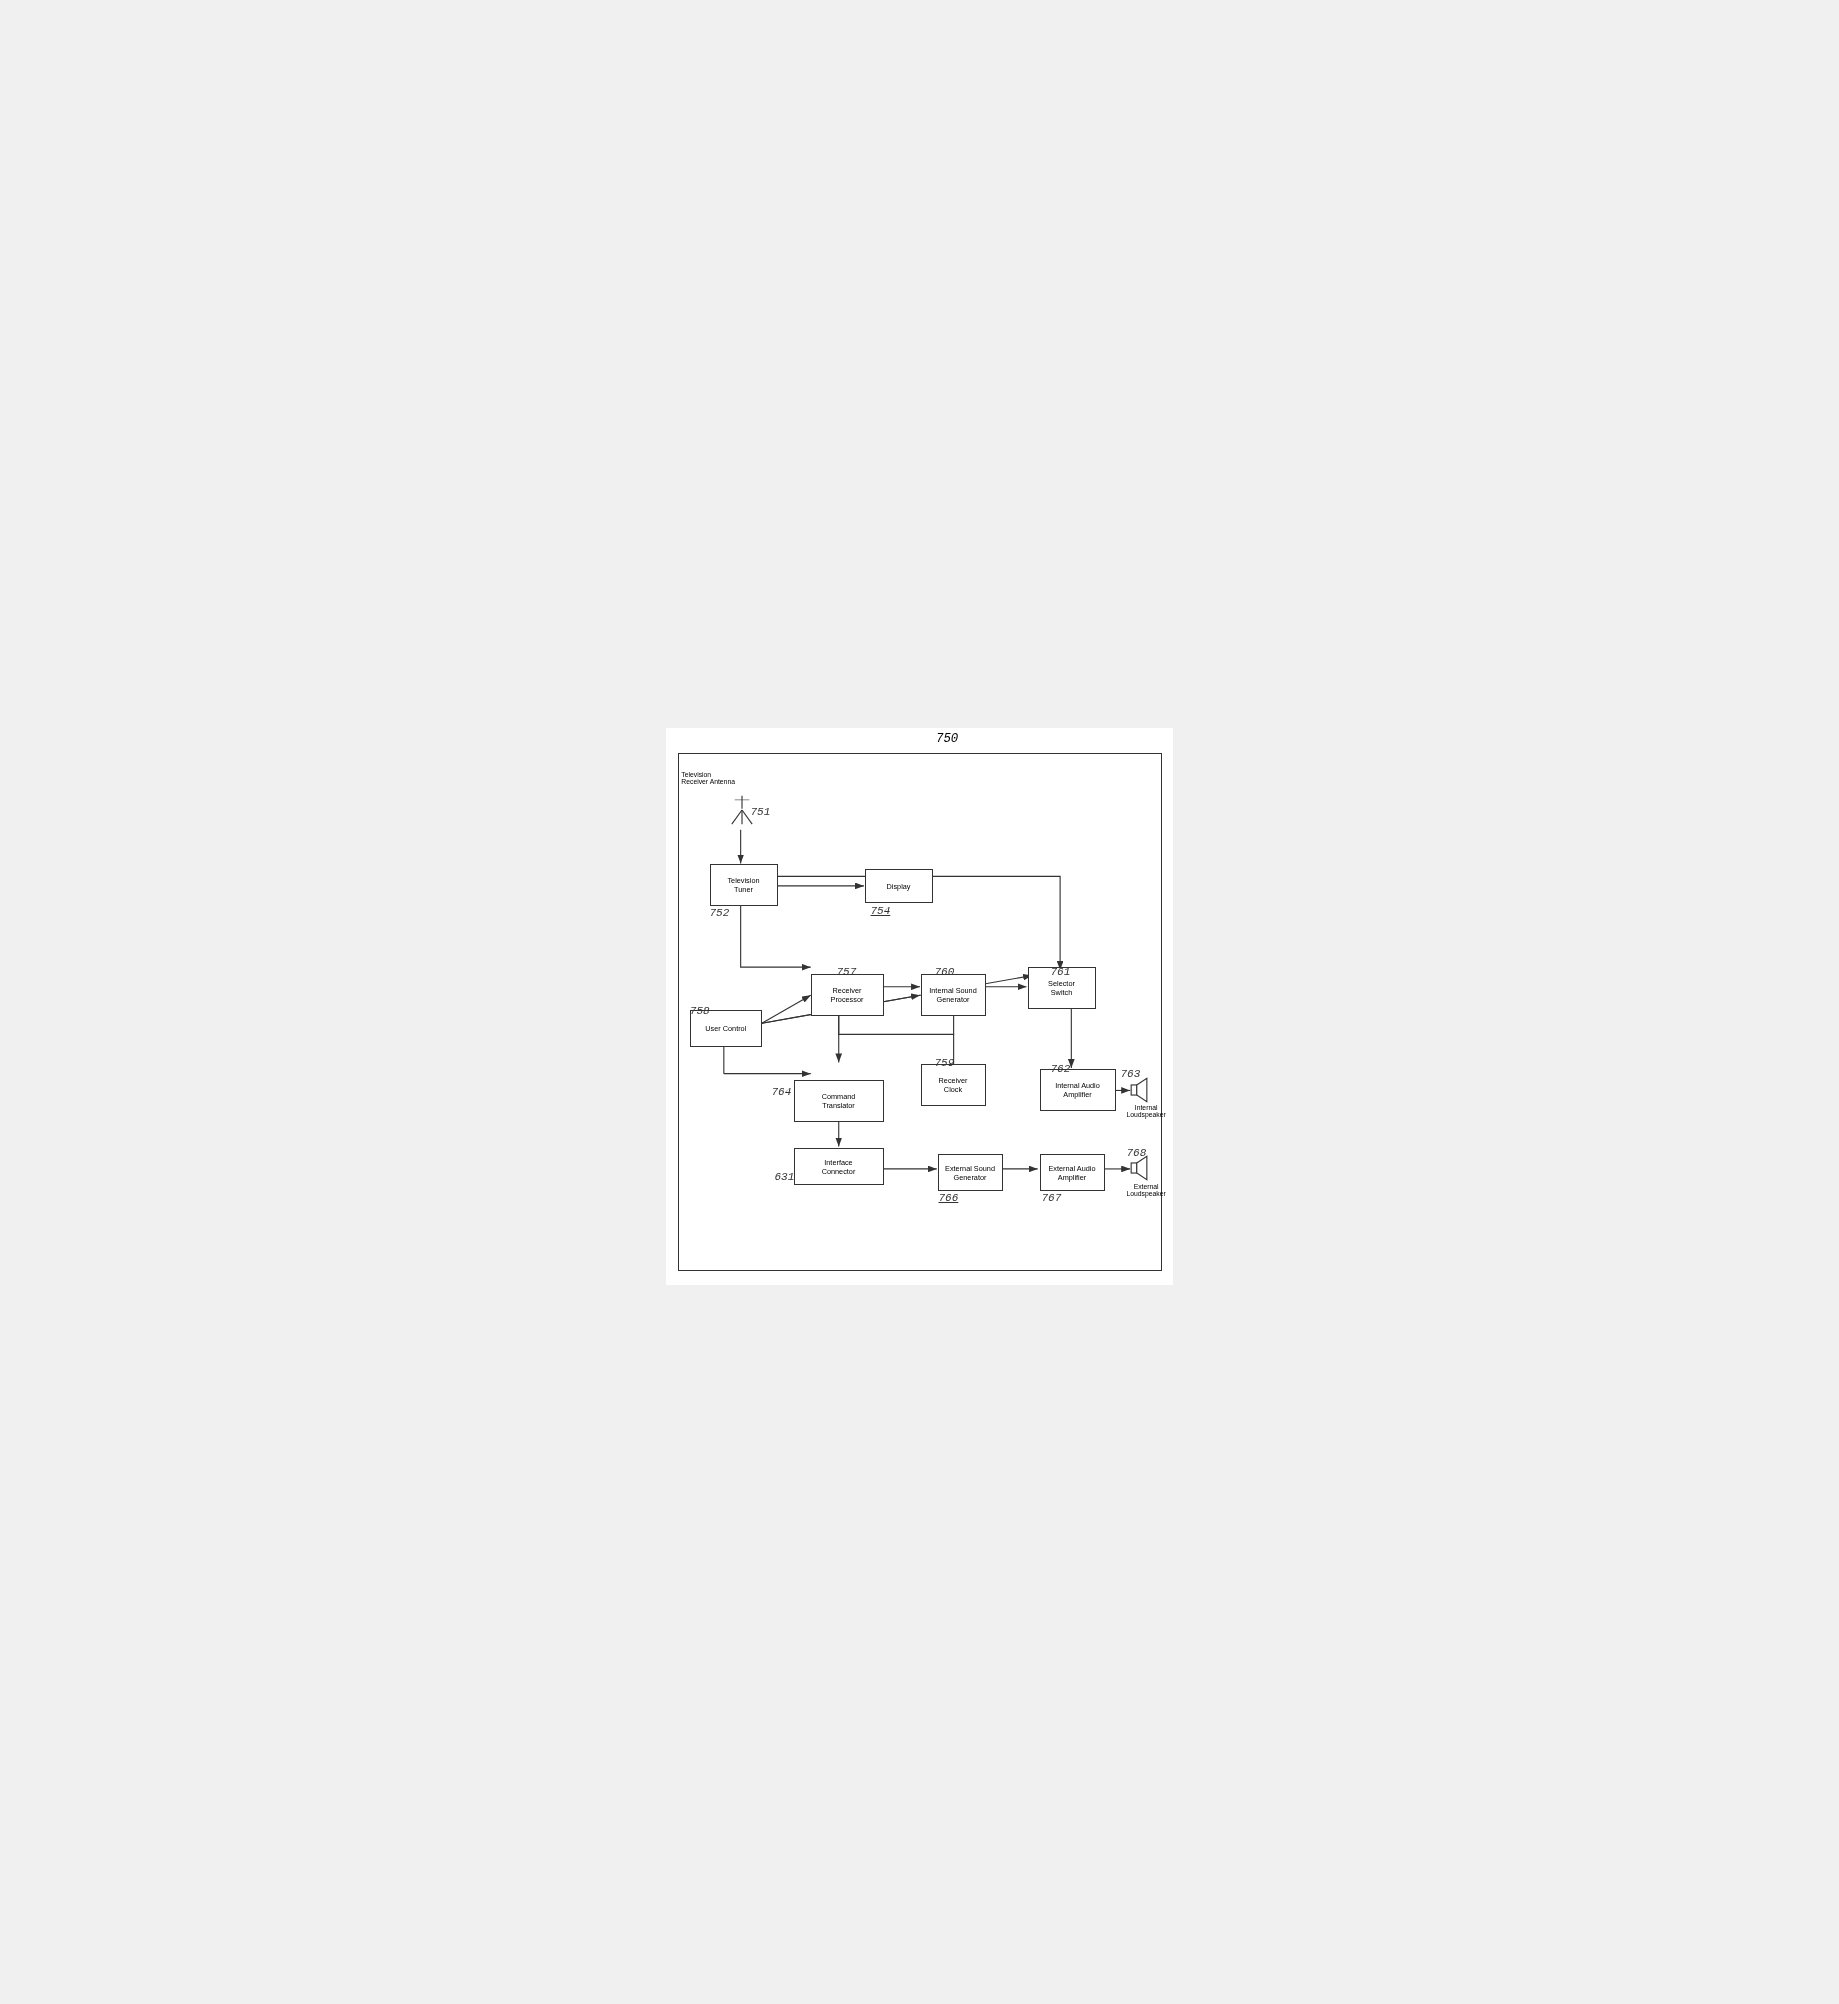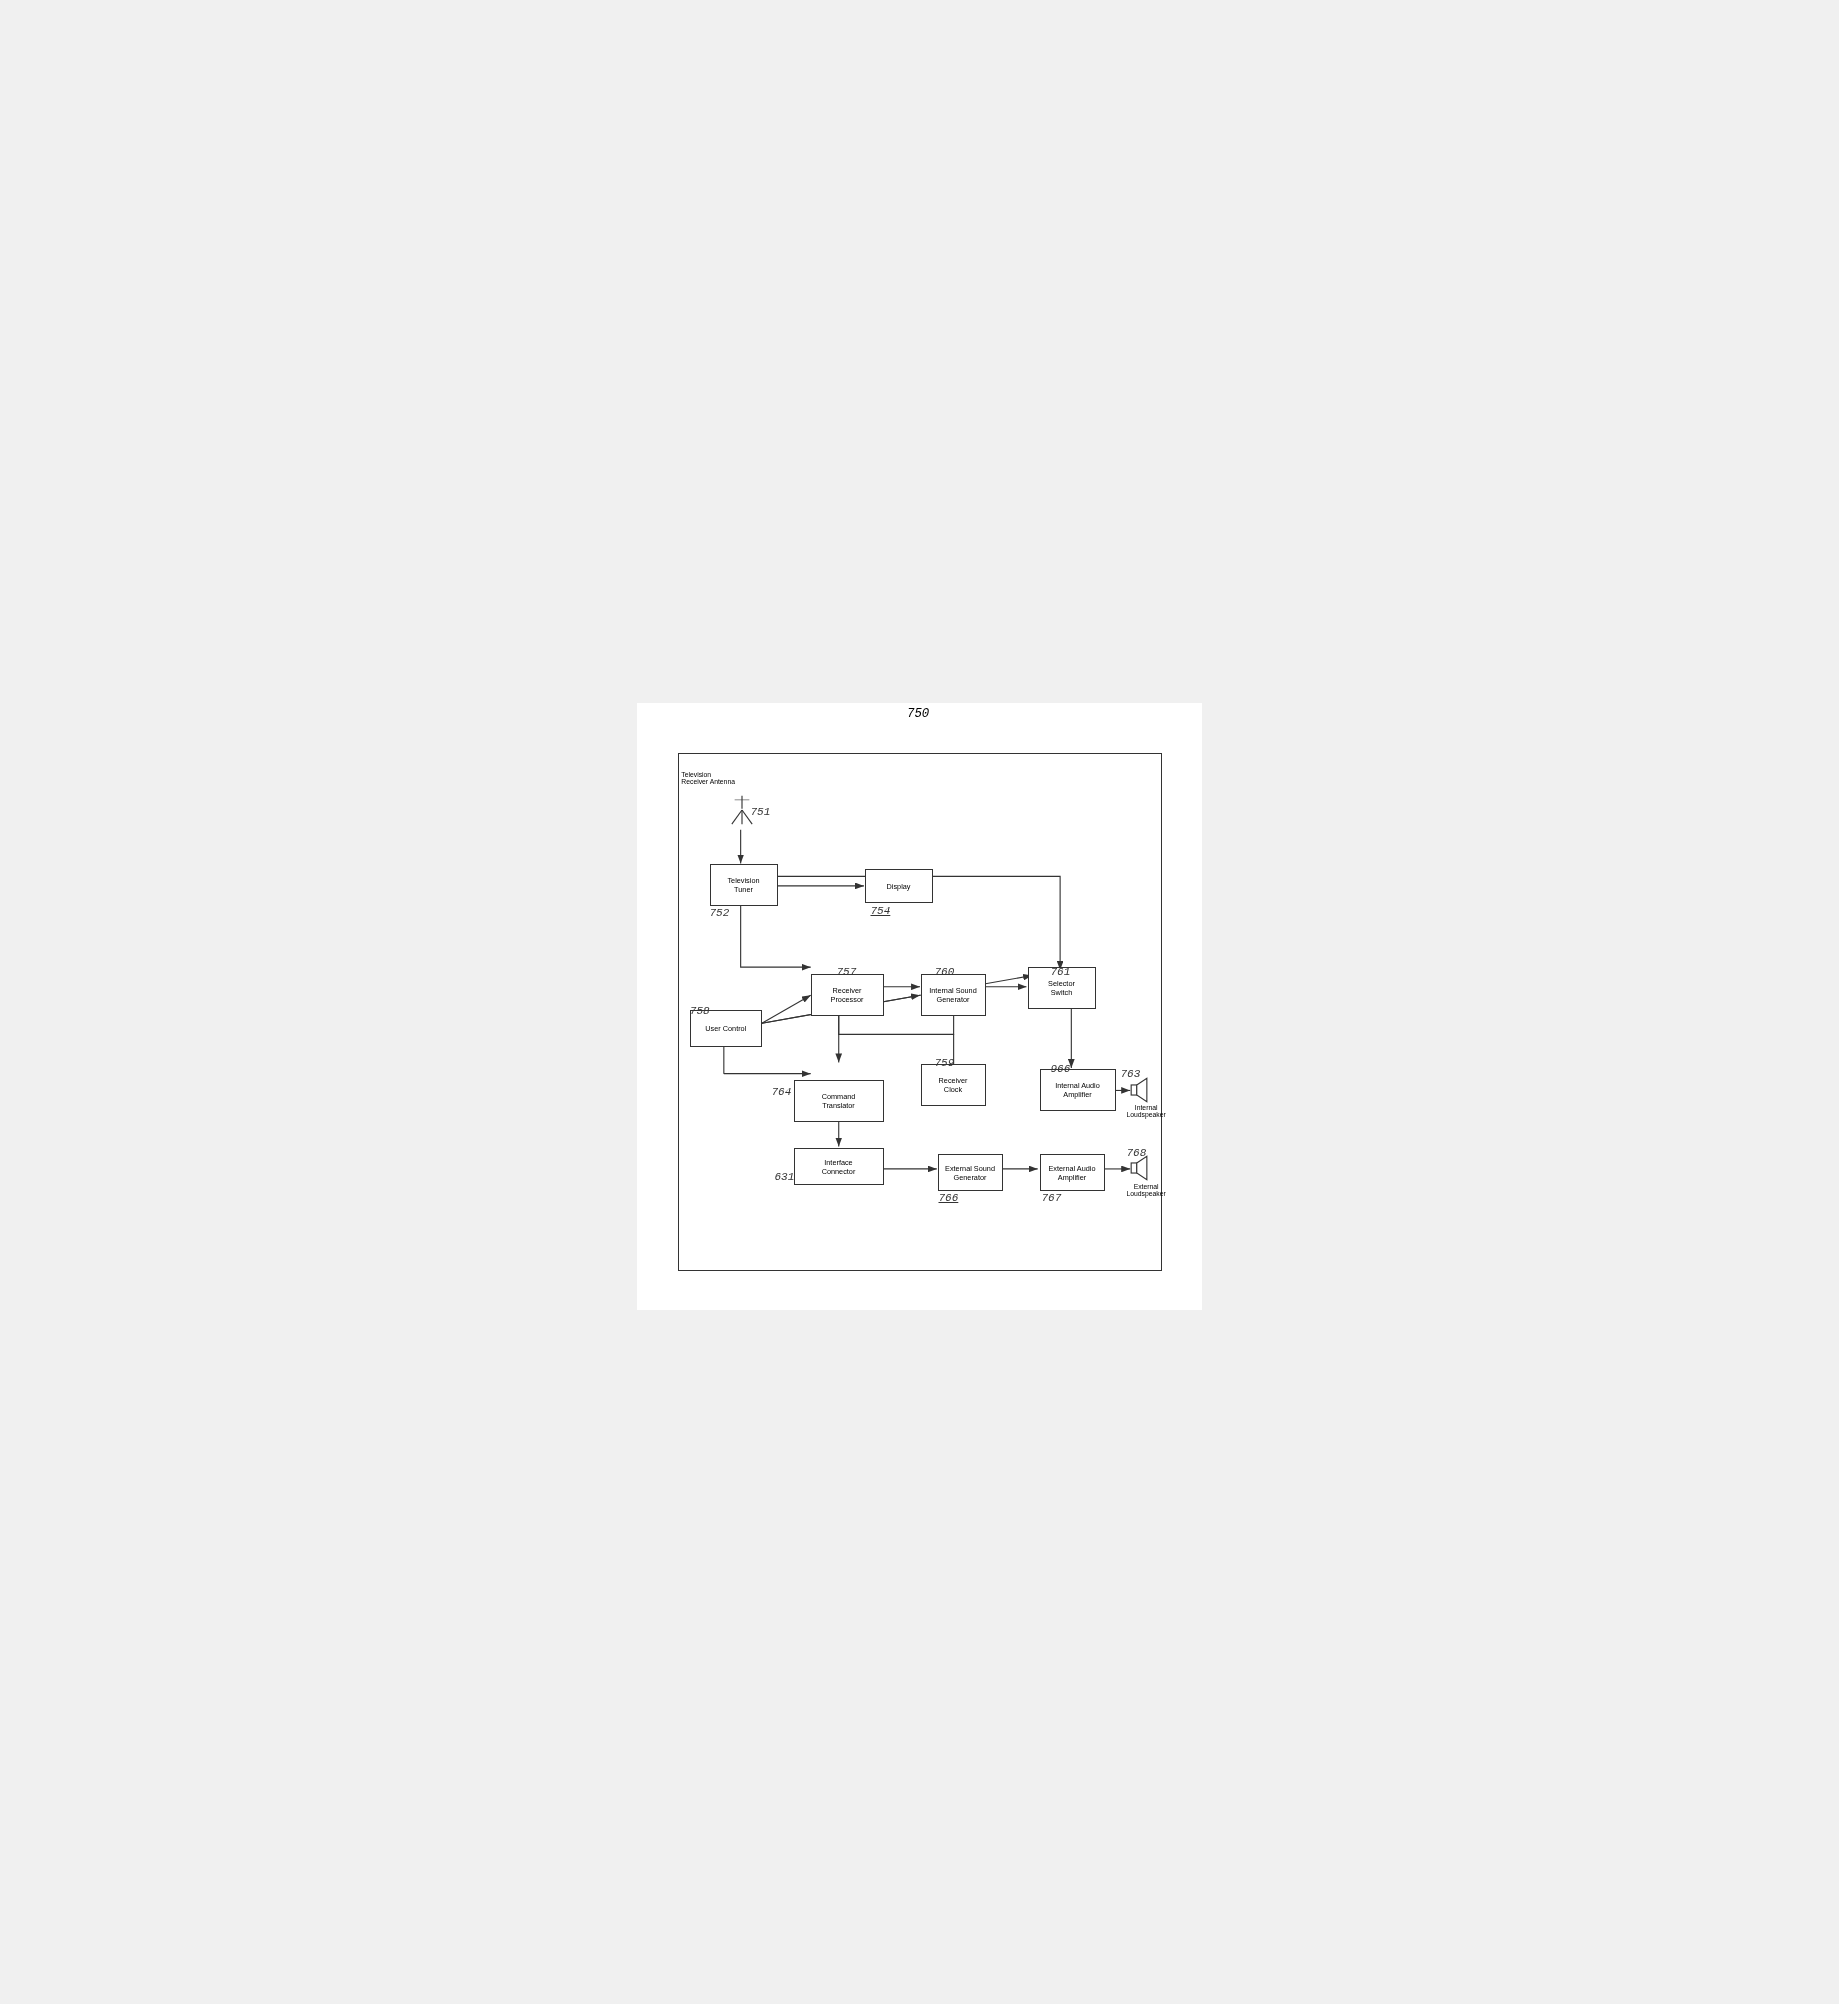--- a/index.html
+++ b/index.html
@@ -6,23 +6,23 @@
     body {
       background: #f0f0f0;
       display: flex;
       justify-content: center;
       align-items: center;
       min-height: 100vh;
       font-family: 'Courier New', monospace;
     }
     .page {
       background: white;
-      width: 565px;
+      width: 507px;
       min-height: 552px;
-      padding: 28px;
+      padding: 3px;
       position: relative;
       margin-top: 9px;
     }
     .diagram-outer {
       border: 1.1px solid #333;
       width: 484px;
       min-height: 518px;
       position: relative;
       margin: 22.5px auto 11.3px auto;
     }
@@ -184,21 +184,21 @@
     <div class="ref-label" style="left:93px; top:332px;">764</div>
 
     <div class="block" style="left:242px; top:310px; width:65px; height:42px;">
       <span>Receiver<br>Clock</span>
     </div>
     <div class="ref-label" style="left:256px; top:303px;">759</div>
 
     <div class="block" style="left:361px; top:315px; width:76px; height:42px;">
       <span>Internal Audio<br>Amplifier</span>
     </div>
-    <div class="ref-label" style="left:372px; top:309px;">966</div>
+    <div class="ref-label" style="left:372px; top:309px;">762</div>
 
     <div class="speaker-symbol" style="left:451px; top:322px;">
       <svg width="22.5" height="28" viewBox="0 0 40 50">
         <rect x="2" y="16" width="10" height="18" fill="white" stroke="#333" stroke-width="2"></rect>
         <polygon points="12,16 30,4 30,46 12,34" fill="white" stroke="#333" stroke-width="2"></polygon>
       </svg>
     </div>
     <div class="outer-label" style="left:448px; top:350px; font-size:6.8px;">Internal<br>Loudspeaker</div>
     <div class="ref-label" style="left:442px; top:314px;">763</div>
 

